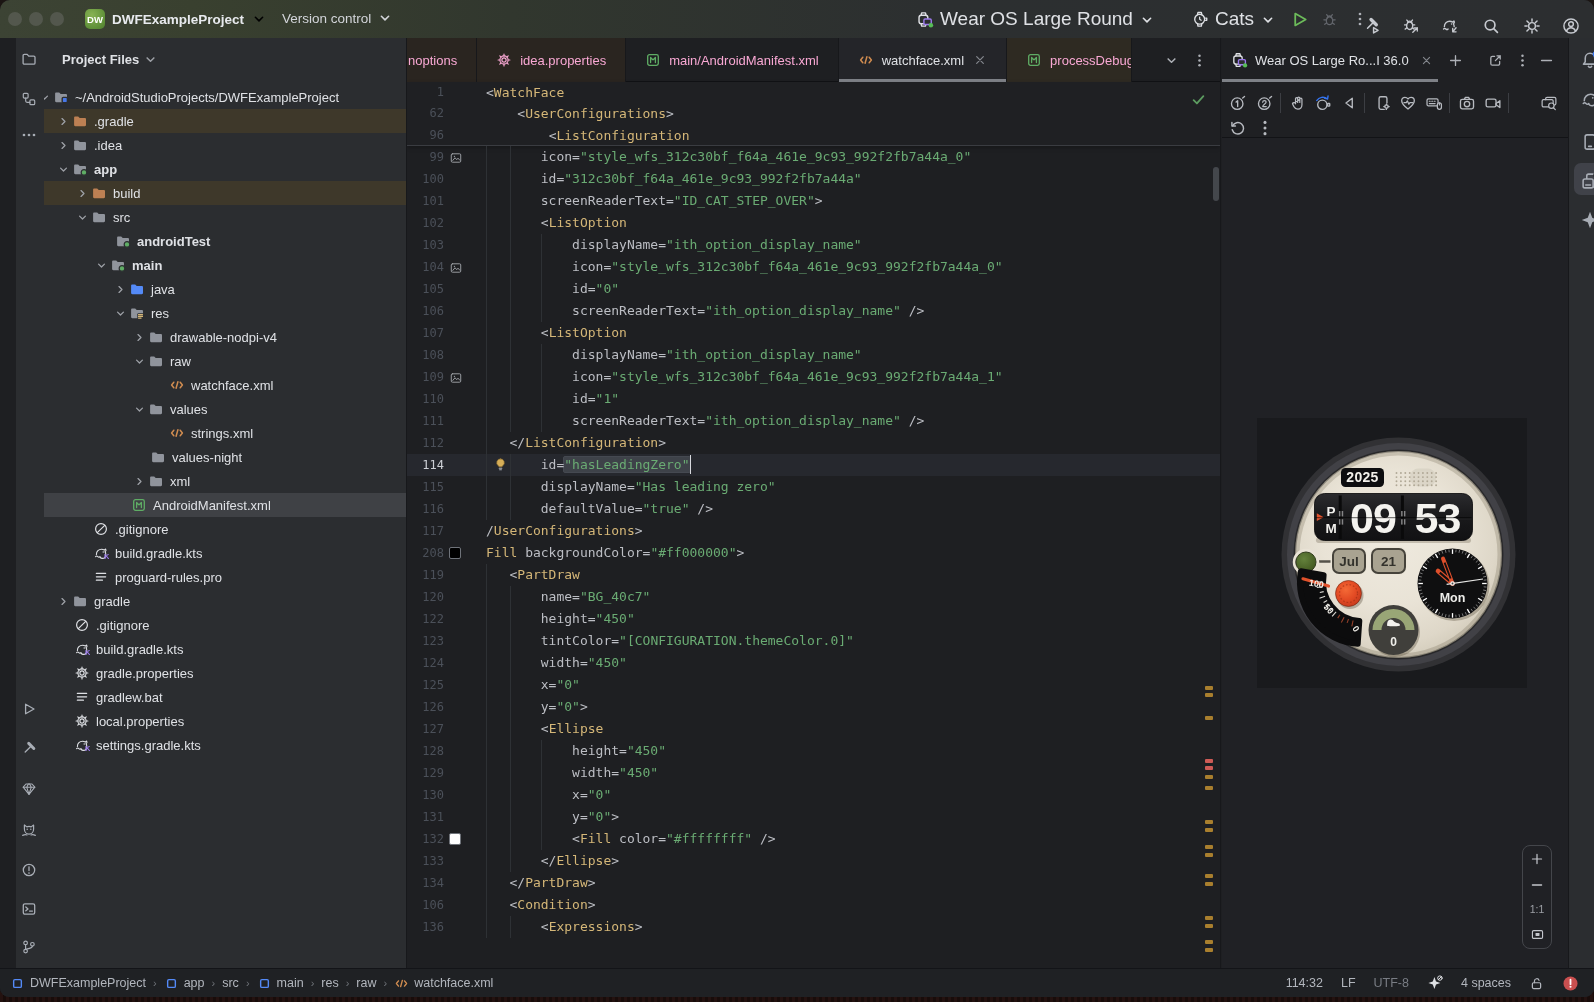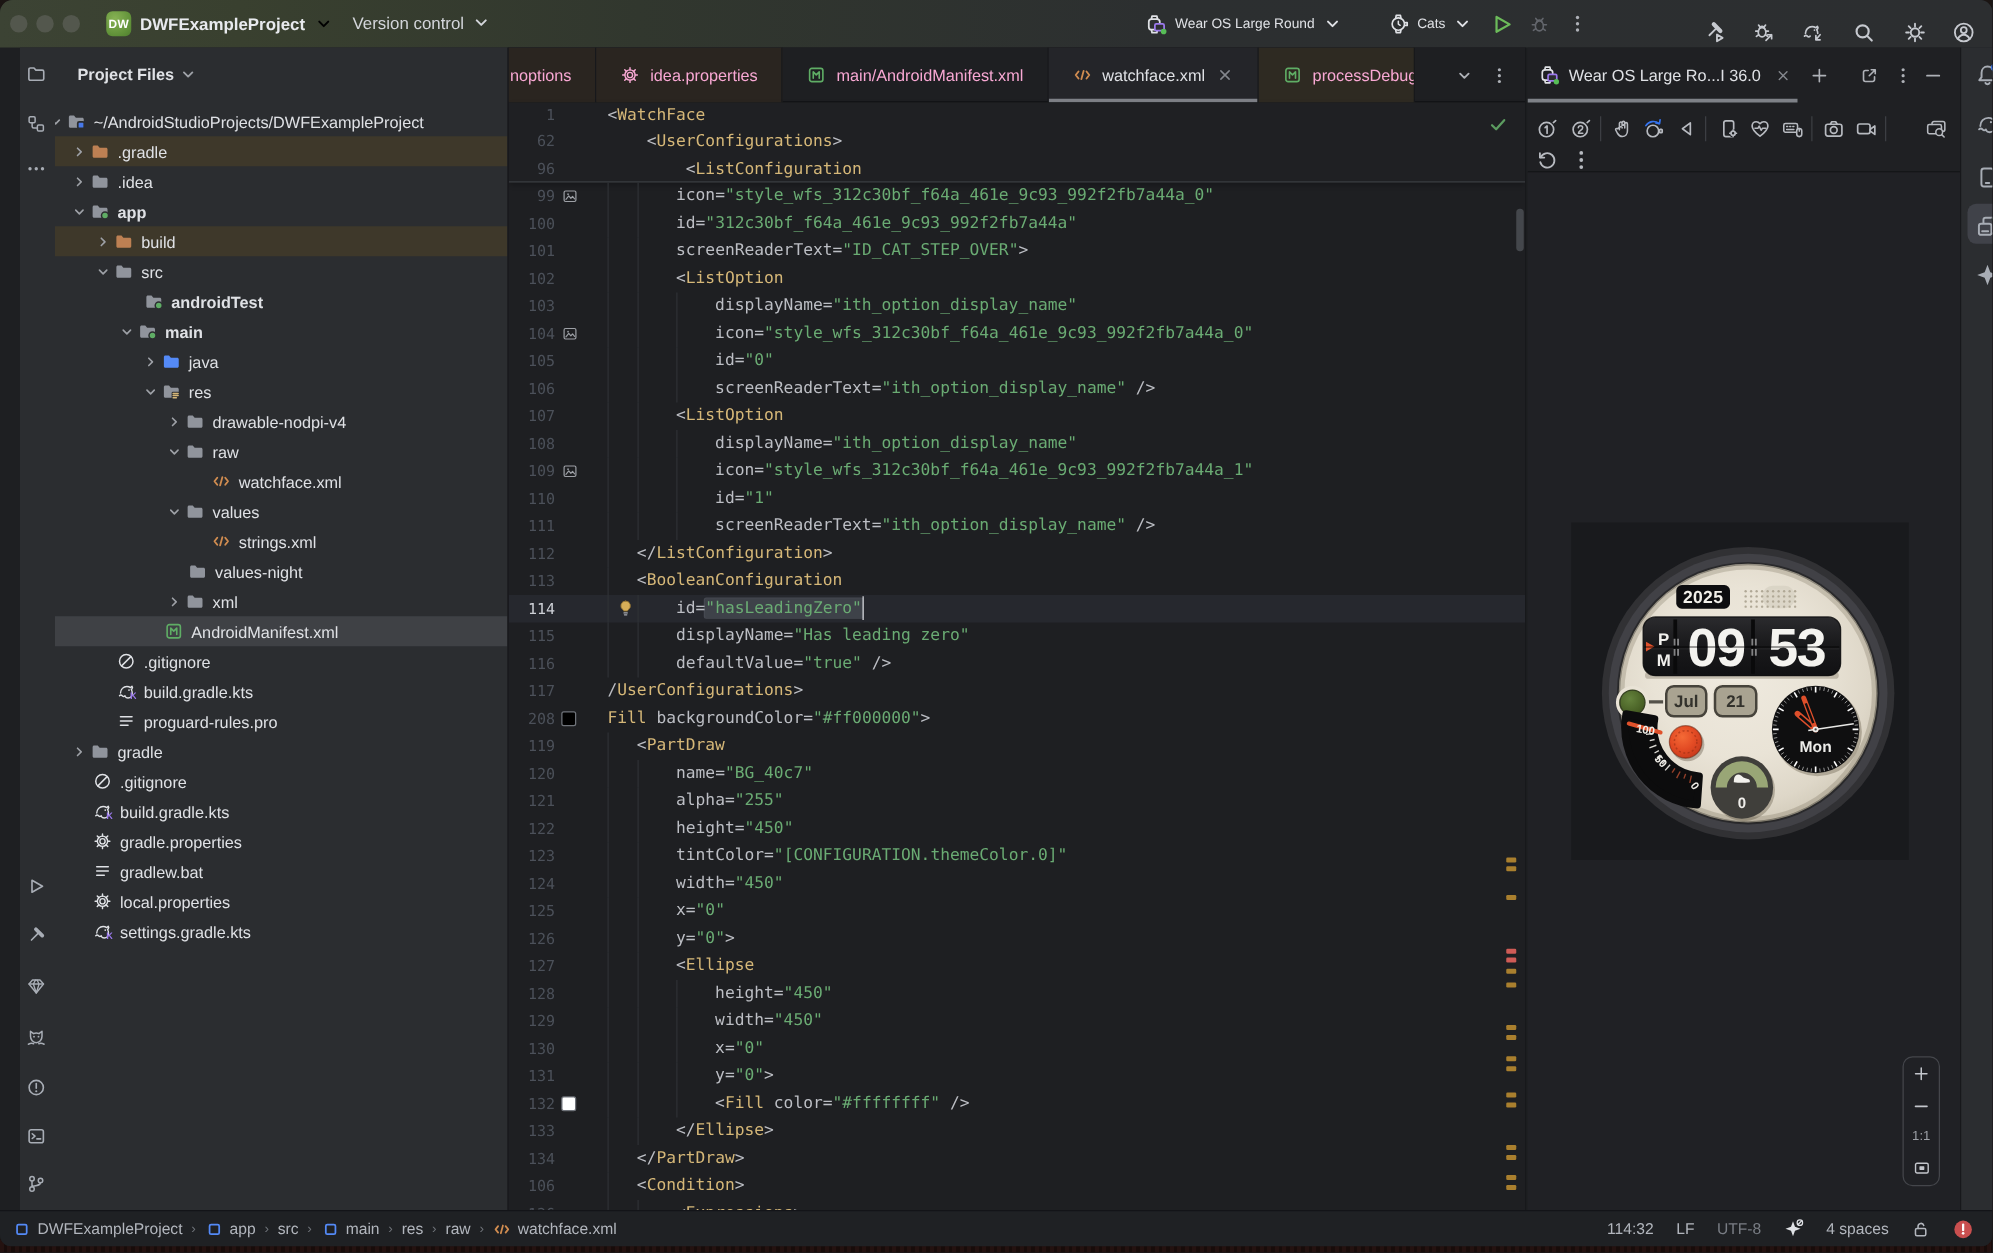--- a/index.html
+++ b/index.html
@@ -15,21 +15,21 @@
     background:linear-gradient(90deg,#3c4334 0%,#39402f 12%,#31372e 32%,#2c2f30 58%,#2c2e30 100%); }
   .traffic { position:absolute; top:12px; width:14px; height:14px; border-radius:50%; background:#53574d; }
   #proj-widget { position:absolute; left:85px; top:7px; height:24px; display:flex; align-items:center; gap:7px; }
   #proj-badge { width:20px; height:20px; border-radius:5px; color:#fff; font-size:9.5px; font-weight:bold;
     display:flex; align-items:center; justify-content:center; letter-spacing:.2px;
     background:radial-gradient(circle at 35% 30%,#87b254,#5f9038 70%,#4f7d2f); }
   #proj-name { color:#e8eaee; font-size:13.5px; font-weight:700; }
   #vc-widget { position:absolute; left:282px; top:10px; display:flex; align-items:center; gap:6px;
     color:#d3d5da; font-size:13.5px; }
   #tb-center { position:absolute; left:915px; top:7px; height:24px; display:flex; align-items:center; }
-  #device-widget,#runconfig-widget { display:flex; align-items:center; gap:6px; color:#dfe1e5; font-size:11px; white-space:nowrap; }
+  #device-widget,#runconfig-widget { display:flex; align-items:center; gap:6px; color:#dfe1e5; font-size:19px; white-space:nowrap; }
   #tb-actions { position:absolute; top:7px; height:24px; display:flex; align-items:center; }
 
   
   #workspace { position:absolute; left:16px; top:38px; width:1594px; height:930px; }
 
   #leftrail { position:absolute; left:0; top:0; width:28px; height:100%; background:#2b2d30; }
   .railbtn { position:absolute; left:5px; width:18px; height:18px; color:#a8adb5; }
 
   #projpanel { position:absolute; left:28px; top:0; width:362px; height:100%; background:#2b2d30; overflow:hidden; }
   #pp-header { position:absolute; left:18px; top:14px; display:flex; align-items:center; gap:4px;
@@ -589,32 +589,30 @@
           <div class="cl"><span class="ln">107</span><span class="guide" style="left:79.0px"></span><span class="guide" style="left:102.5px"></span><span class="ct">       <span class="tok-p">&lt;</span><span class="tok-t">ListOption</span></span></div>
           <div class="cl"><span class="ln">108</span><span class="guide" style="left:79.0px"></span><span class="guide" style="left:102.5px"></span><span class="guide" style="left:133.8px"></span><span class="ct">           <span class="tok-p">displayName=</span><span class="tok-v">"ith_option_display_name"</span></span></div>
           <div class="cl"><span class="ln">109</span><span class="guide" style="left:79.0px"></span><span class="guide" style="left:102.5px"></span><span class="guide" style="left:133.8px"></span><span class="gi ic"><svg viewBox="0 0 16 16" width="100%" height="100%" fill="none" stroke="currentColor" stroke-width="1.1" stroke-linecap="round" stroke-linejoin="round">
                 <rect x="2.6" y="3.2" width="10.8" height="9.6" rx="1.3"></rect>
                 <path d="M4.3 10.8l2.6-3.1 1.9 2.2 1.5-1.7 1.9 2.2"></path>
                 <circle cx="6.2" cy="6.1" r=".8" fill="currentColor" stroke="none"></circle>
               </svg></span><span class="ct">           <span class="tok-p">icon=</span><span class="tok-v">"style_wfs_312c30bf_f64a_461e_9c93_992f2fb7a44a_1"</span></span></div>
           <div class="cl"><span class="ln">110</span><span class="guide" style="left:79.0px"></span><span class="guide" style="left:102.5px"></span><span class="guide" style="left:133.8px"></span><span class="ct">           <span class="tok-p">id=</span><span class="tok-v">"1"</span></span></div>
           <div class="cl"><span class="ln">111</span><span class="guide" style="left:79.0px"></span><span class="guide" style="left:102.5px"></span><span class="guide" style="left:133.8px"></span><span class="ct">           <span class="tok-p">screenReaderText=</span><span class="tok-v">"ith_option_display_name"</span><span class="tok-p"> /&gt;</span></span></div>
           <div class="cl"><span class="ln">112</span><span class="guide" style="left:79.0px"></span><span class="ct">   <span class="tok-p">&lt;/</span><span class="tok-t">ListConfiguration</span><span class="tok-p">&gt;</span></span></div>
-          <div class="cl"><span class="ln">113</span><span class="guide" style="left:79.0px"></span><span class="ct">   <span class="tok-p">&lt;</span><span class="tok-t">BooleanConfiguration</span></span></div>
           <div class="cl cur"><span class="ln">114</span><span class="guide" style="left:79.0px"></span><span class="guide" style="left:102.5px"></span><span class="gi ic" style="left:86px;width:15px;height:15px;top:3px"><svg viewBox="0 0 16 16" width="100%" height="100%" fill="none" stroke="currentColor" stroke-width="1.4" stroke-linecap="round" stroke-linejoin="round">
                 <path d="M8 1.9a4.1 4.1 0 0 1 2.4 7.4c-.4.3-.7.7-.7 1.2H6.3c0-.5-.3-.9-.7-1.2A4.1 4.1 0 0 1 8 1.9z" fill="#D6AE58" stroke="#8a6d2f" stroke-width=".7"></path>
                 <path d="M6.6 12.1h2.8M7 13.7h2" stroke="#a9acb2" stroke-width="1.1"></path>
               </svg></span><span class="ct">       <span class="tok-p">id=</span><span class="tok-hl">"hasLeadingZero"</span></span><span class="caret" style="left:282.6px"></span></div>
           <div class="cl"><span class="ln">115</span><span class="guide" style="left:79.0px"></span><span class="guide" style="left:102.5px"></span><span class="ct">       <span class="tok-p">displayName=</span><span class="tok-v">"Has leading zero"</span></span></div>
           <div class="cl"><span class="ln">116</span><span class="guide" style="left:79.0px"></span><span class="guide" style="left:102.5px"></span><span class="ct">       <span class="tok-p">defaultValue=</span><span class="tok-v">"true"</span><span class="tok-p"> /&gt;</span></span></div>
           <div class="cl"><span class="ln">117</span><span class="ct"><span class="tok-p">/</span><span class="tok-t">UserConfigurations</span><span class="tok-p">&gt;</span></span></div>
           <div class="cl"><span class="ln">208</span><span class="gi" style="top:5px;width:12px;height:12px;border-radius:2px;border:1px solid #6f737a;background:#000000"></span><span class="ct"><span class="tok-t">Fill</span><span class="tok-p"> backgroundColor=</span><span class="tok-v">"#ff000000"</span><span class="tok-p">&gt;</span></span></div>
           <div class="cl"><span class="ln">119</span><span class="guide" style="left:79.0px"></span><span class="ct">   <span class="tok-p">&lt;</span><span class="tok-t">PartDraw</span></span></div>
           <div class="cl"><span class="ln">120</span><span class="guide" style="left:79.0px"></span><span class="guide" style="left:102.5px"></span><span class="ct">       <span class="tok-p">name=</span><span class="tok-v">"BG_40c7"</span></span></div>
-          <div class="cl"><span class="ln">121</span><span class="guide" style="left:79.0px"></span><span class="guide" style="left:102.5px"></span><span class="ct">       <span class="tok-p">alpha=</span><span class="tok-v">"255"</span></span></div>
           <div class="cl"><span class="ln">122</span><span class="guide" style="left:79.0px"></span><span class="guide" style="left:102.5px"></span><span class="ct">       <span class="tok-p">height=</span><span class="tok-v">"450"</span></span></div>
           <div class="cl"><span class="ln">123</span><span class="guide" style="left:79.0px"></span><span class="guide" style="left:102.5px"></span><span class="ct">       <span class="tok-p">tintColor=</span><span class="tok-v">"[CONFIGURATION.themeColor.0]"</span></span></div>
           <div class="cl"><span class="ln">124</span><span class="guide" style="left:79.0px"></span><span class="guide" style="left:102.5px"></span><span class="ct">       <span class="tok-p">width=</span><span class="tok-v">"450"</span></span></div>
           <div class="cl"><span class="ln">125</span><span class="guide" style="left:79.0px"></span><span class="guide" style="left:102.5px"></span><span class="ct">       <span class="tok-p">x=</span><span class="tok-v">"0"</span></span></div>
           <div class="cl"><span class="ln">126</span><span class="guide" style="left:79.0px"></span><span class="guide" style="left:102.5px"></span><span class="ct">       <span class="tok-p">y=</span><span class="tok-v">"0"</span><span class="tok-p">&gt;</span></span></div>
           <div class="cl"><span class="ln">127</span><span class="guide" style="left:79.0px"></span><span class="guide" style="left:102.5px"></span><span class="ct">       <span class="tok-p">&lt;</span><span class="tok-t">Ellipse</span></span></div>
           <div class="cl"><span class="ln">128</span><span class="guide" style="left:79.0px"></span><span class="guide" style="left:102.5px"></span><span class="guide" style="left:133.8px"></span><span class="ct">           <span class="tok-p">height=</span><span class="tok-v">"450"</span></span></div>
           <div class="cl"><span class="ln">129</span><span class="guide" style="left:79.0px"></span><span class="guide" style="left:102.5px"></span><span class="guide" style="left:133.8px"></span><span class="ct">           <span class="tok-p">width=</span><span class="tok-v">"450"</span></span></div>
           <div class="cl"><span class="ln">130</span><span class="guide" style="left:79.0px"></span><span class="guide" style="left:102.5px"></span><span class="guide" style="left:133.8px"></span><span class="ct">           <span class="tok-p">x=</span><span class="tok-v">"0"</span></span></div>
           <div class="cl"><span class="ln">131</span><span class="guide" style="left:79.0px"></span><span class="guide" style="left:102.5px"></span><span class="guide" style="left:133.8px"></span><span class="ct">           <span class="tok-p">y=</span><span class="tok-v">"0"</span><span class="tok-p">&gt;</span></span></div>

